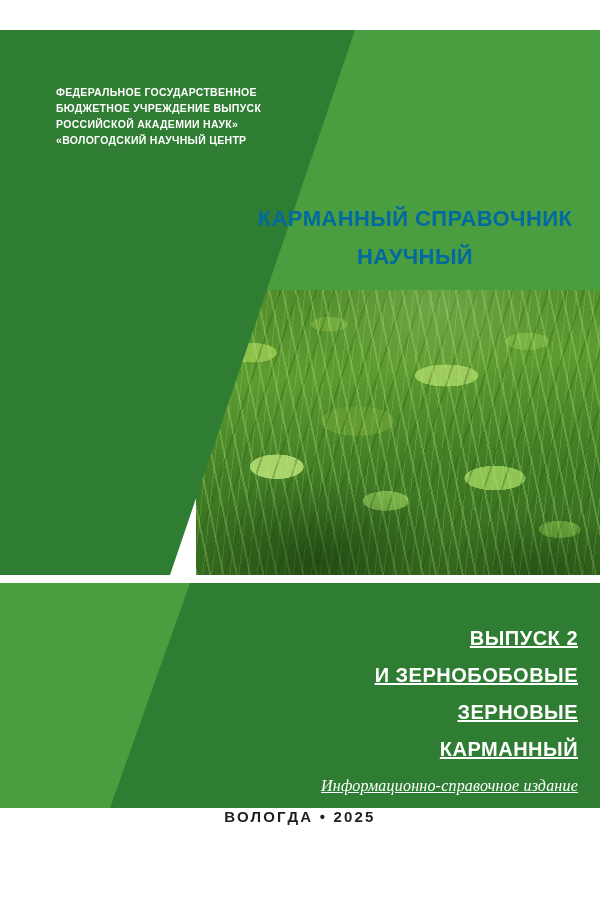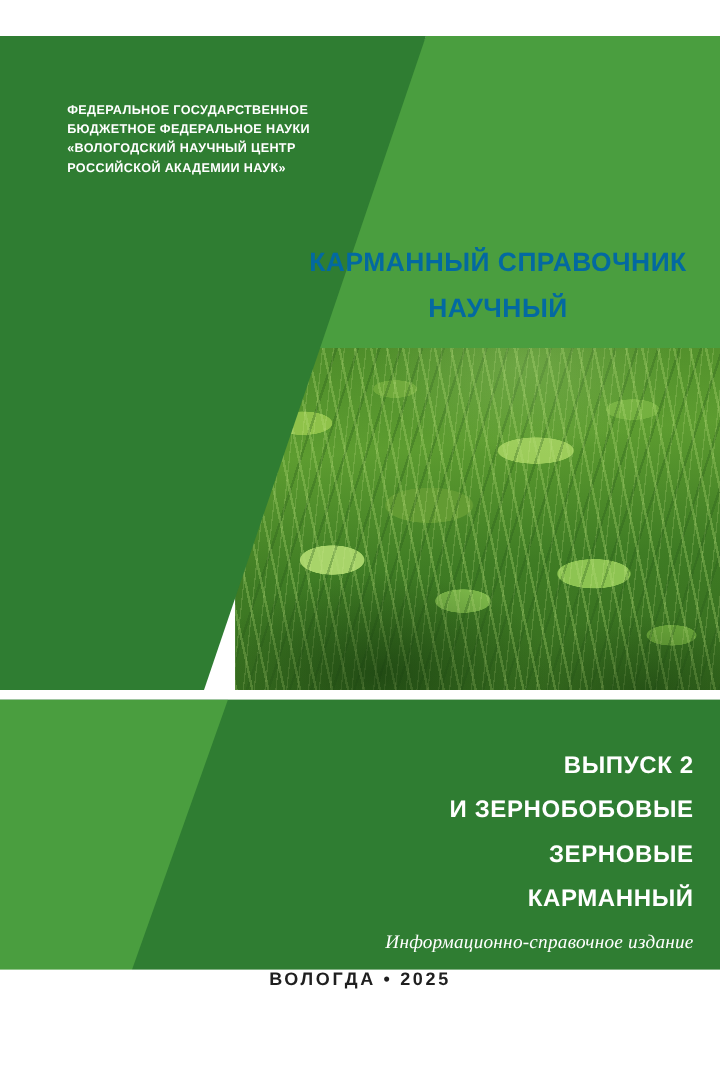--- a/index.html
+++ b/index.html
@@ -161,20 +161,21 @@
   }
 
   .issue-block {
     position: absolute;
     right: 22px;
     top: 620px;
     width: 430px;
     z-index: 7;
     text-align: right;
     color: #ffffff;
+    text-decoration: underline;
   }
   .issue-line {
     font-size: 20px;
     font-weight: bold;
     line-height: 37px;
     letter-spacing: 0.5px;
   }
   .issue-sub {
     margin-top: 9px;
     font-family: "Liberation Serif", serif;
@@ -200,23 +201,23 @@
   <div class="photo">
     <div class="leaf-layer"></div>
     <div class="blades"></div>
     <div class="shade"></div>
   </div>
 
   <div class="top-block"></div>
 
   <div class="publisher">
     <div>ФЕДЕРАЛЬНОЕ ГОСУДАРСТВЕННОЕ</div>
-    <div>БЮДЖЕТНОЕ ФЕДЕРАЛЬНОЕ НАУКИ</div>
+    <div>БЮДЖЕТНОЕ УЧРЕЖДЕНИЕ ВЫПУСК</div>
+    <div>РОССИЙСКОЙ АКАДЕМИИ НАУК»</div>
     <div>«ВОЛОГОДСКИЙ НАУЧНЫЙ ЦЕНТР</div>
-    <div>РОССИЙСКОЙ АКАДЕМИИ НАУК»</div>
   </div>
 
   <div class="main-title">
     <div>КАРМАННЫЙ СПРАВОЧНИК</div>
     <div>НАУЧНЫЙ</div>
   </div>
 
   <div class="lower-band"></div>
   <div class="lower-wedge"></div>
 

